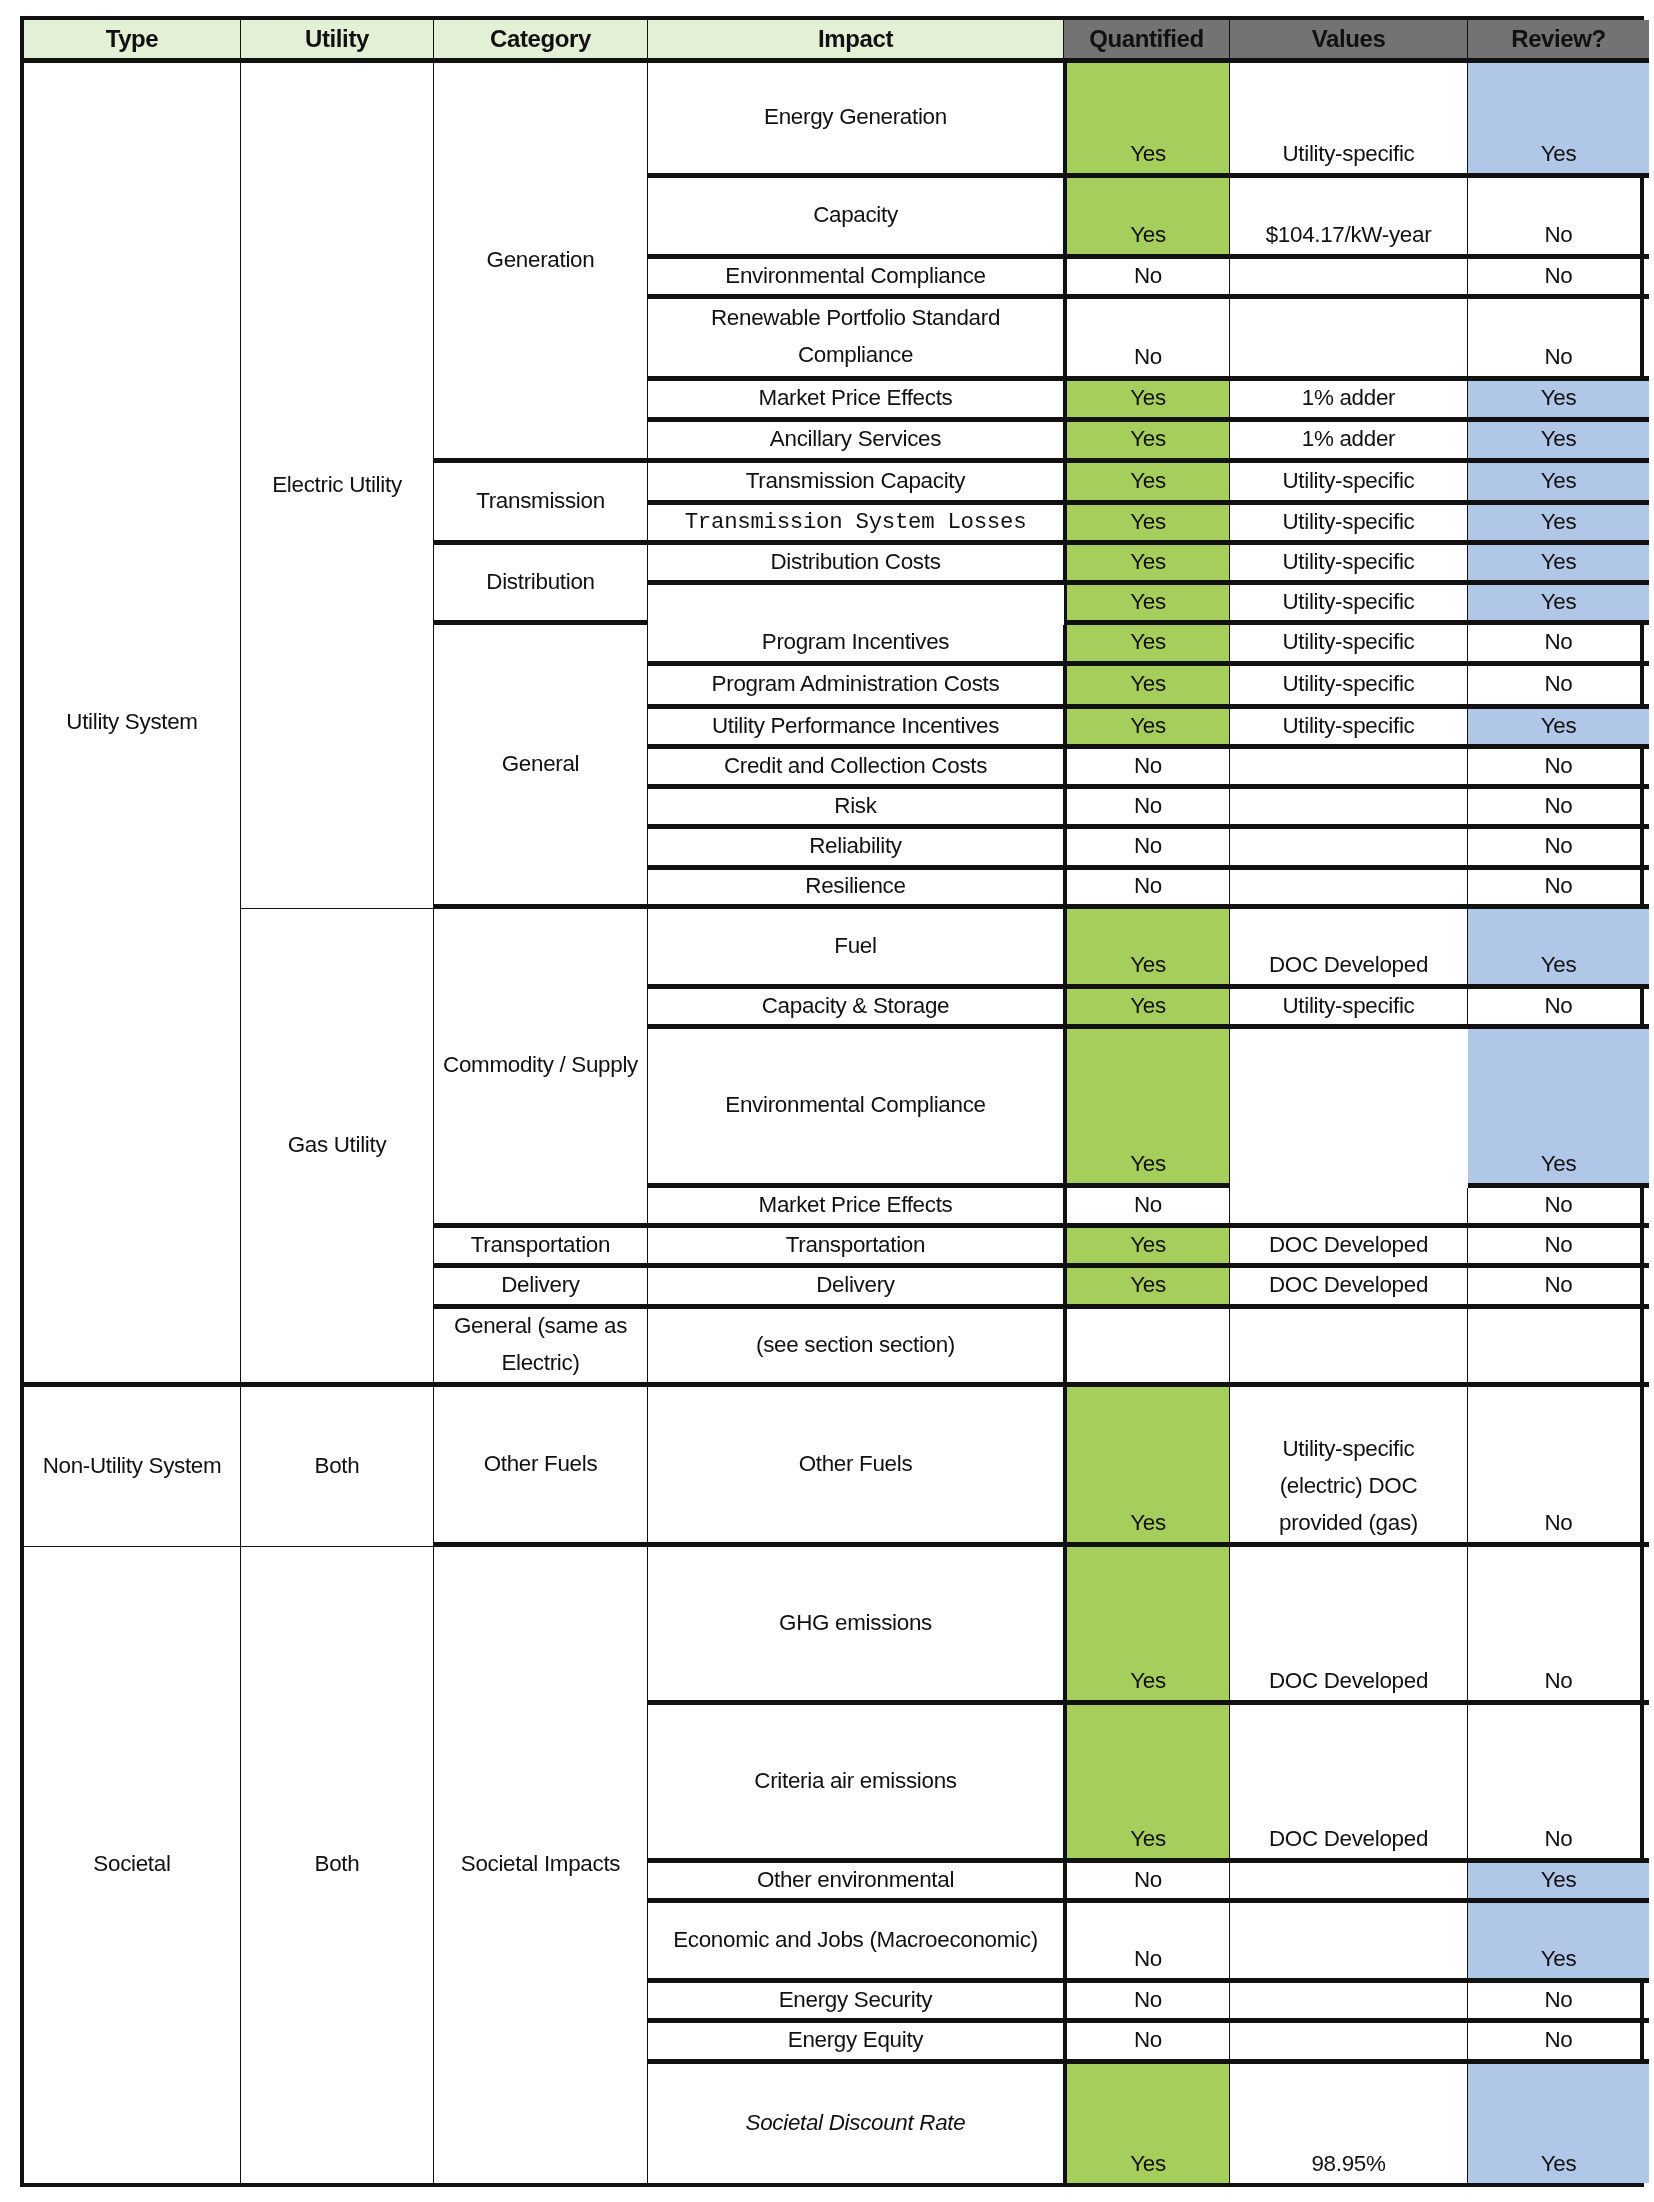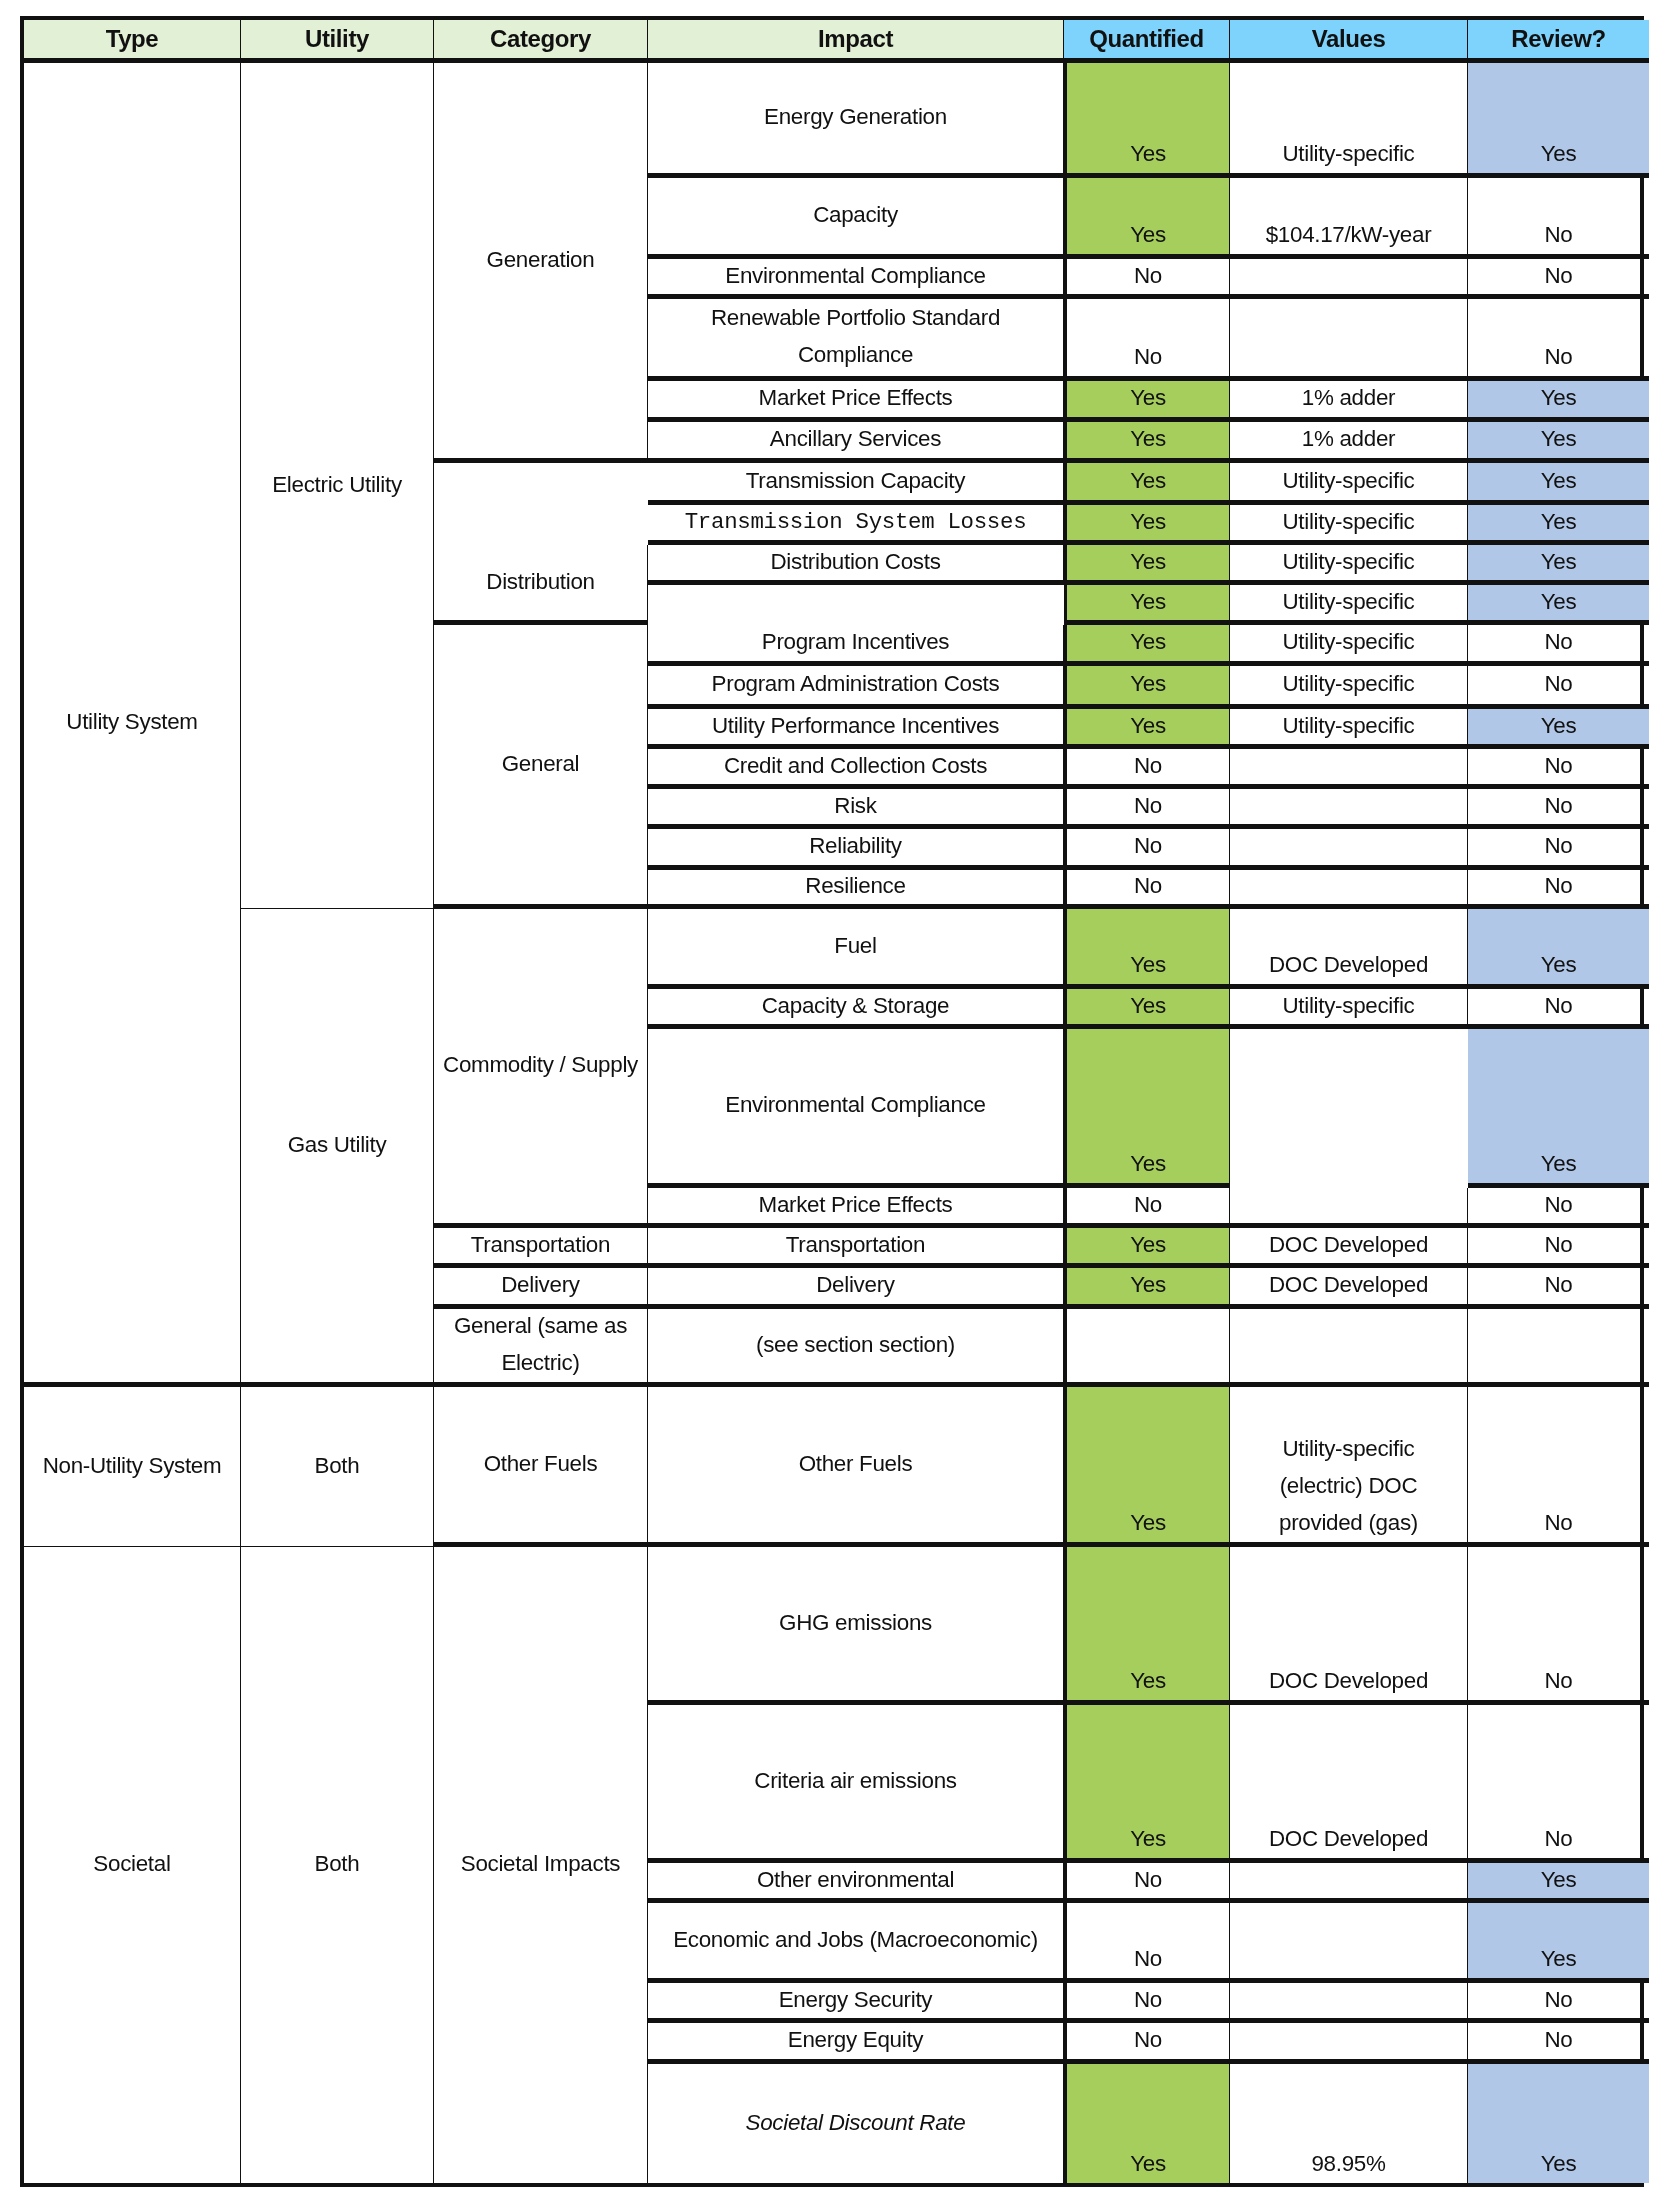--- a/index.html
+++ b/index.html
@@ -8,21 +8,21 @@
   #tbl { position: absolute; left: 20px; top: 15.5px; width: 1624px;
          display: grid;
          grid-template-columns: 217px 193px 214px 416px 166px 238px 181px;
          border: 4.3px solid #111; box-sizing: border-box; background: #fff; }
   .c { border-right: 1.7px solid #111; border-bottom: 1.7px solid #111; box-sizing: border-box;
        display: flex; align-items: center; justify-content: center; text-align: center;
        font-size: 22.4px; line-height: 1.65; padding: 0 3.4px; letter-spacing: -0.3px; }
   .c.lastcol { border-right: none; }
   .hd { font-weight: bold; font-size: 24px; border-bottom: 5.2px solid #111; height: 43px; letter-spacing: -0.4px; }
   .hd.g { background: #e2f0d6; }
-  .hd.b { background: #7dd3fc; }
+  .hd.b { background: #737373; }
   .bot { align-items: flex-end; }
   .qty.yes { background: #a6ce5c; }
   .rev.yes { background: #b0c7e7; }
   .thickL { border-left: 3.4px solid #111; }
   .thickB { border-bottom: 5.2px solid #111; }
   .italic { font-style: italic; }
   .noBottom { border-bottom: none; }
 </style>
 </head>
 <body>
@@ -36,20 +36,21 @@
   <div class="c hd b">Values</div>
   <div class="c hd b lastcol">Review?</div>
 <div class="c thickB" style="grid-area: 2 / 1 / 26;">Utility System</div>
     <div class="c" style="grid-area: 26 / 1 / 27;">Non-Utility System</div>
     <div class="c noBottom" style="grid-area: 27 / 1 / 34;">Societal</div>
     <div class="c" style="grid-area: 2 / 2 / 19;">Electric Utility</div>
     <div class="c thickB" style="grid-area: 19 / 2 / 26;">Gas Utility</div>
     <div class="c" style="grid-area: 26 / 2 / 27;">Both</div>
     <div class="c noBottom" style="grid-area: 27 / 2 / 34;">Both</div>
     <div class="c thickB" style="grid-area: 2 / 3 / 8;">Generation</div>
+    <div class="c thickB" style="grid-area: 8 / 3 / 10;">Transmission</div>
     <div class="c thickB" style="grid-area: 10 / 3 / 12;">Distribution</div>
     <div class="c thickB" style="grid-area: 12 / 3 / 19;">General</div>
     <div class="c thickB" style="grid-area: 19 / 3 / 23;">Commodity / Supply</div>
     <div class="c thickB" style="grid-area: 23 / 3 / 24;">Transportation</div>
     <div class="c thickB" style="grid-area: 24 / 3 / 25;">Delivery</div>
     <div class="c thickB" style="grid-area: 25 / 3 / 26;">General (same as Electric)</div>
     <div class="c thickB" style="grid-area: 26 / 3 / 27;">Other Fuels</div>
     <div class="c noBottom" style="grid-area: 27 / 3 / 34;">Societal Impacts</div>
     <div class="c thickB" style="grid-area: 2 / 4 / 3;">Energy Generation</div>
     <div class="c qty thickL thickB bot yes" style="grid-area: 2 / 5 / 3;">Yes</div>

